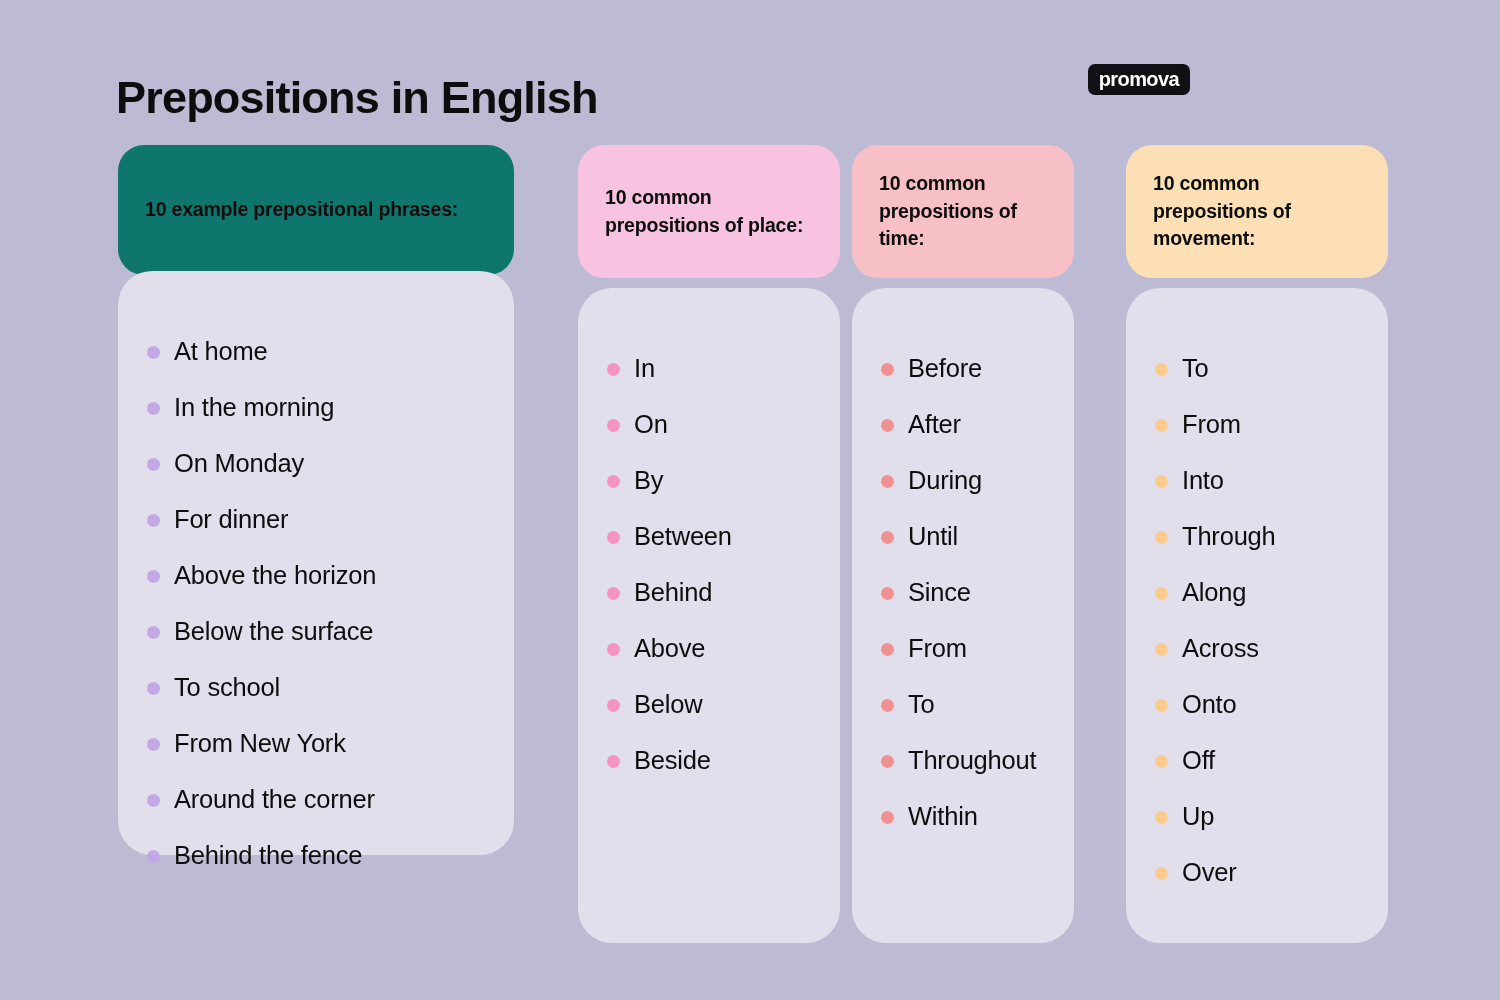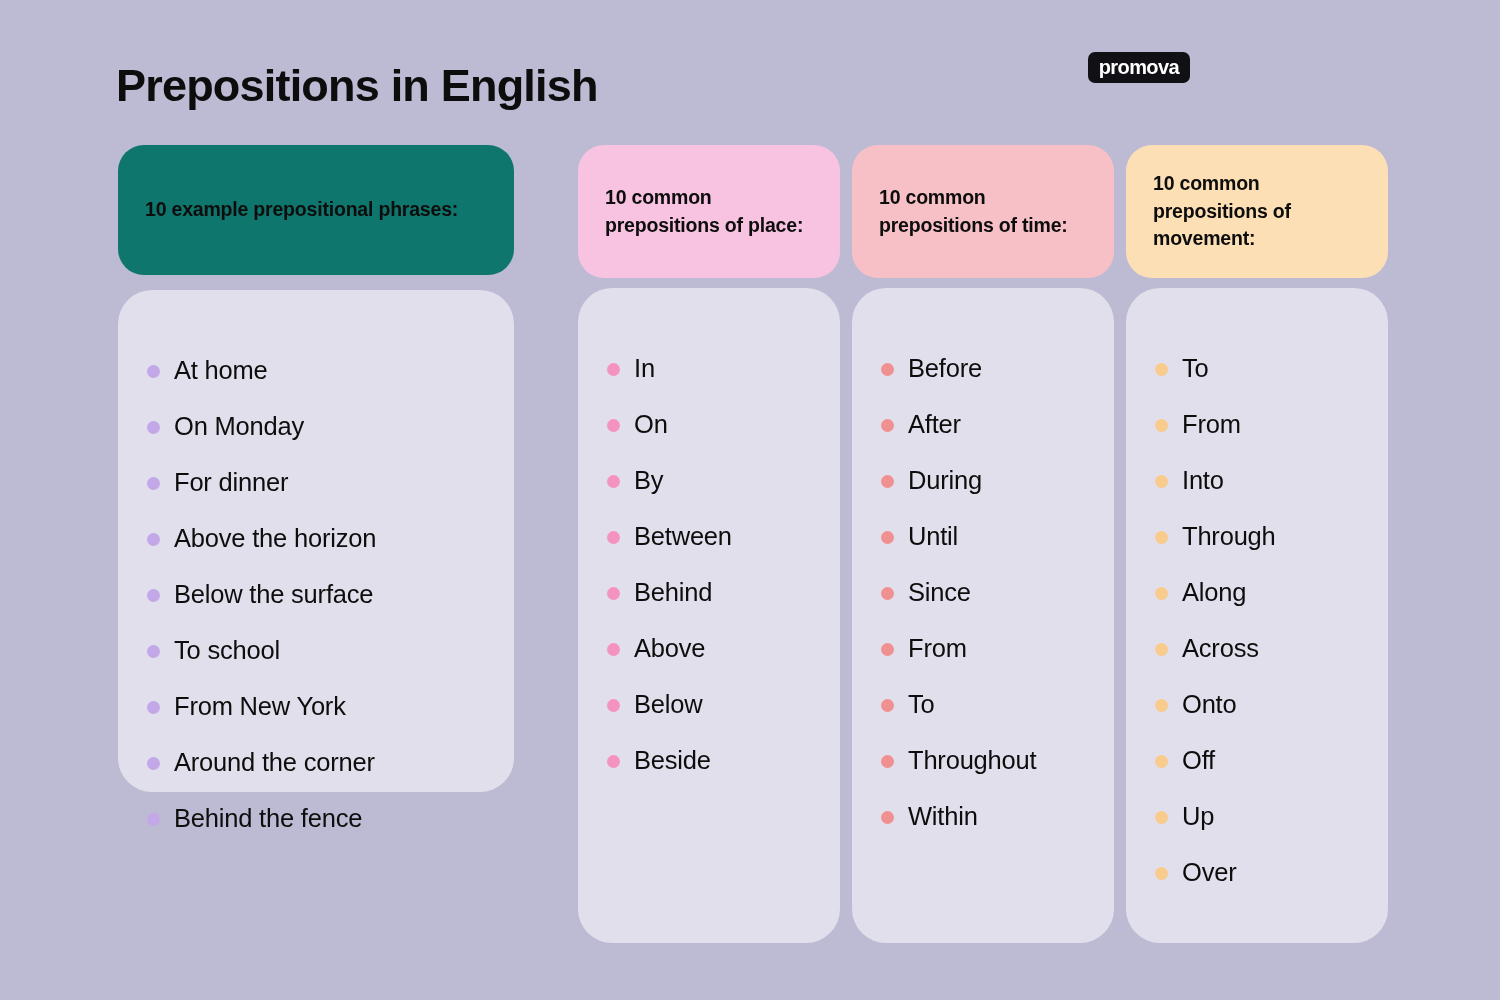--- a/index.html
+++ b/index.html
@@ -12,21 +12,21 @@
 
   body {
     background: #bdbad3;
     font-family: "Liberation Sans", sans-serif;
     position: relative;
   }
 
   
   .page-header {
     position: absolute;
-    top: 4px; left: 0;
+    top: 16px; left: 0;
     width: 1252px;
     height: 145px;
   }
 
   .page-title {
     position: absolute;
     left: 116px;
     top: 56px;
     font-size: 45px;
     font-weight: bold;
@@ -59,21 +59,21 @@
   }
 
   .column {
     position: absolute;
     top: 0;
     height: 798px;
   }
 
   .col-0 { left: 118px;  width: 396px; }
   .col-1 { left: 578px;  width: 262px; }
-  .col-2 { left: 852px;  width: 262px; }
+  .col-2 { left: 852px;  width: 222px; }
   .col-3 { left: 1126px; width: 262px; }
 
   .col-header {
     position: absolute;
     top: 0; left: 0;
     width: 100%;
     border-radius: 26px;
     color: #0d0d0d;
     font-size: 19.5px;
     font-weight: bold;
@@ -91,21 +91,21 @@
   .col-3 .col-header { height: 133px; }
 
   .col-body {
     position: absolute;
     left: 0;
     width: 100%;
     background: #e2dfec;
     border-radius: 34px;
   }
 
-  .col-0 .col-body { top: 145px; height: 502px; }
+  .col-0 .col-body { top: 126px; height: 584px; }
   .col-1 .col-body,
   .col-2 .col-body,
   .col-3 .col-body { top: 143px; height: 655px; }
 
   .item-list {
     list-style: none;
     padding-top: 53px;
     padding-left: 29px;
   }
 
@@ -140,20 +140,24 @@
 </div>
 
 <div class="columns">
     <div class="column col-0">
       <div class="col-header" style="background: #0f766e;">10 example prepositional phrases:</div>
       <div class="col-body" style="background: rgb(226, 223, 236);">
         <ul class="item-list">
           <li class="list-item">
             <span class="bullet" style="background: rgb(195, 168, 232);"></span>
             <span class="item-label">At home</span>
+          </li>
+          <li class="list-item">
+            <span class="bullet" style="background: rgb(195, 168, 232);"></span>
+            <span class="item-label">In the morning</span>
           </li>
           <li class="list-item">
             <span class="bullet" style="background: rgb(195, 168, 232);"></span>
             <span class="item-label">On Monday</span>
           </li>
           <li class="list-item">
             <span class="bullet" style="background: rgb(195, 168, 232);"></span>
             <span class="item-label">For dinner</span>
           </li>
           <li class="list-item">

